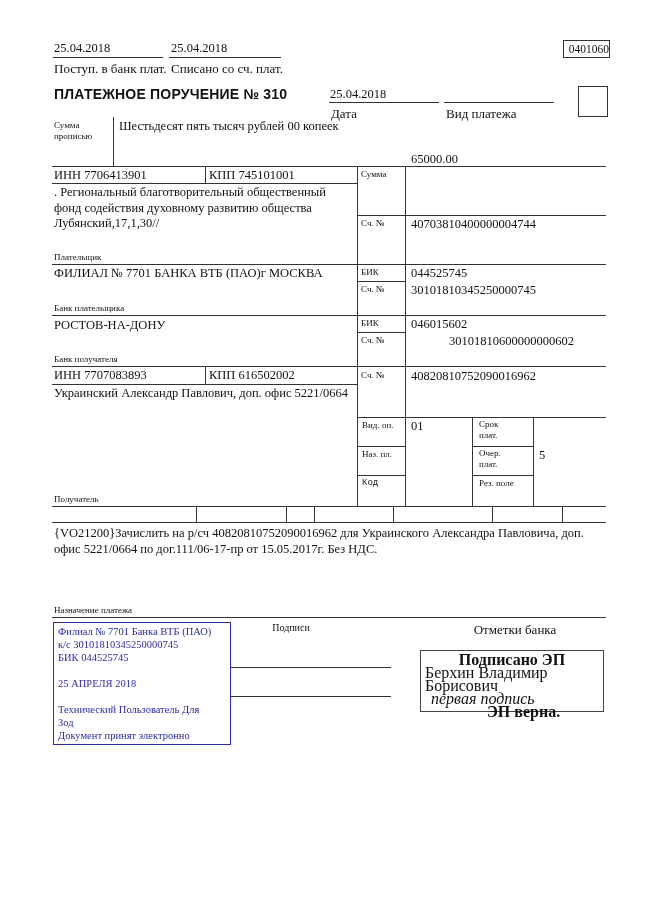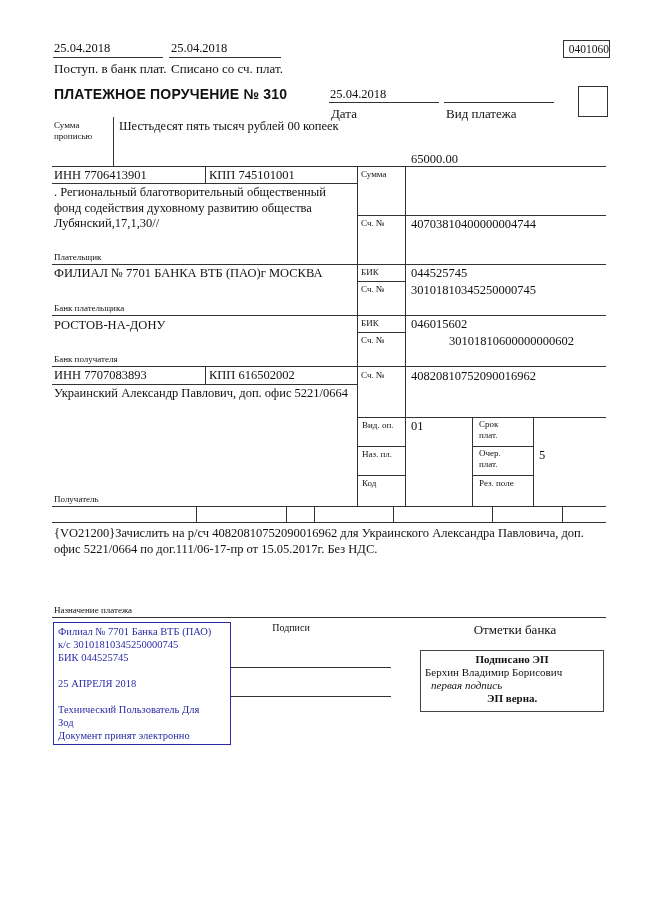--- a/index.html
+++ b/index.html
@@ -9,21 +9,21 @@
   .t12 { font-size: 12.5px; }
   .t11 { font-size: 11.5px; }
   .t9 { font-size: 9px; }
   .t7 { font-size: 13px; }
   .hl { position: absolute; height: 0; border-top: 1px solid #333; }
   .hl2 { position: absolute; height: 0; border-top: 1.5px solid #333; }
   .vl { position: absolute; width: 0; border-left: 1px solid #333; }
   .title { font-family: "Liberation Sans", sans-serif; font-weight: bold; font-size: 14px; letter-spacing: 0.2px; }
   .box { position: absolute; border: 1px solid #333; }
   .stamp { position: absolute; border: 1.5px solid #2b2ba8; color: #2b2ba8; font-size: 10.5px; line-height: 13px; padding: 2px 4px; box-sizing: border-box; }
-  .bankmark { position: absolute; border: 1px solid #444; box-sizing: border-box; font-size: 11px; line-height: 13px; }
+  .bankmark { position: absolute; border: 1px solid #444; box-sizing: border-box; font-size: 16px; line-height: 13px; }
   .center { text-align: center; }
 </style>
 </head>
 <body>
 
 <div class="abs t12" style="left:54px;top:41px;">25.04.2018</div>
 <div class="hl" style="left:53px;top:57px;width:110px;"></div>
 <div class="abs t7" style="left:54px;top:61px;">Поступ. в банк плат.</div>
 
 <div class="abs t12" style="left:171px;top:41px;">25.04.2018</div>
@@ -117,21 +117,21 @@
 <div class="abs t12" style="left:54px;top:368px;">ИНН 7707083893</div>
 <div class="abs t12" style="left:209px;top:368px;">КПП 616502002</div>
 <div class="abs t12" style="left:54px;top:386px;">Украинский Александр Павлович, доп. офис 5221/0664</div>
 <div class="abs t9" style="left:54px;top:494px;">Получатель</div>
 <div class="abs t9" style="left:361px;top:370px;">Сч. №</div>
 <div class="abs t12" style="left:411px;top:369px;">40820810752090016962</div>
 
 <div class="abs t9" style="left:362px;top:420px;">Вид. оп.</div>
 <div class="abs t12" style="left:411px;top:419px;">01</div>
 <div class="abs t9" style="left:362px;top:449px;">Наз. пл.</div>
-<div class="abs t9" style="left:362px;top:478px;">Код</div>
+<div class="abs t9" style="left:362px;top:478px;font-family:Liberation Mono, monospace;">Код</div>
 
 <div class="abs t9" style="left:479px;top:419px;line-height:11px;">
   <div>Срок</div>
   <div>плат.</div>
 </div>
 <div class="abs t9" style="left:479px;top:448px;line-height:11px;">
   <div>Очер.</div>
   <div>плат.</div>
 </div>
 <div class="abs t9" style="left:479px;top:478px;">Рез. поле</div>

